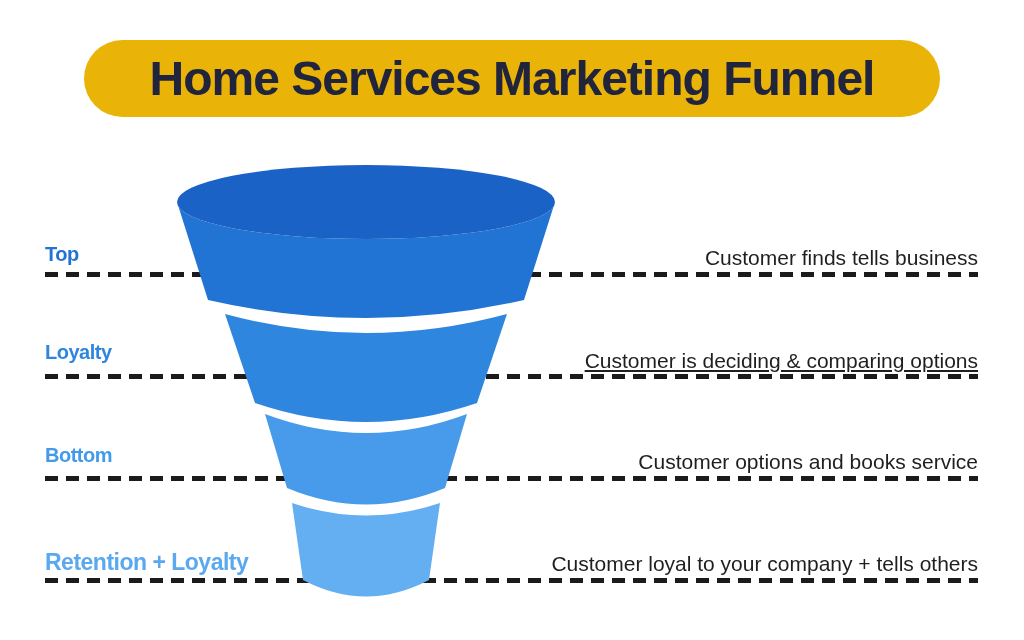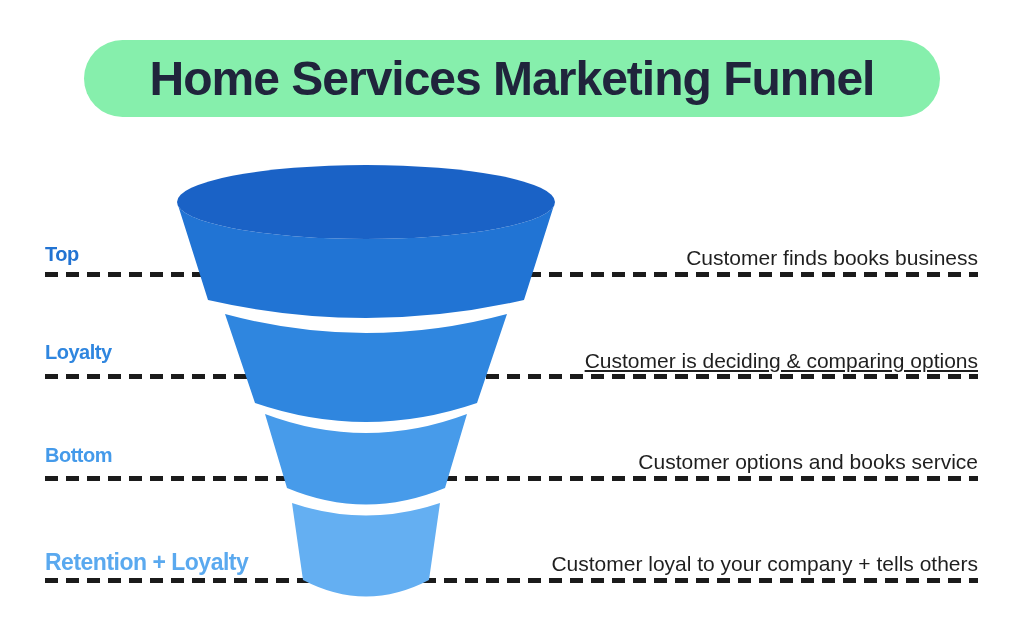--- a/index.html
+++ b/index.html
@@ -68,21 +68,21 @@
     z-index: 3;
   }
   .desc-1 { top: 246px; }
   .desc-2 { top: 349px; text-decoration: underline; }
   .desc-3 { top: 450px; }
   .desc-4 { top: 552px; }
 </style>
 </head>
 <body>
 
-<div class="title-pill" style="background-color: #86efac;">
+<div class="title-pill" style="background-color: #eab308;">
   <span class="title-text" style="color: rgb(32, 36, 60);">Home Services Marketing Funnel</span>
 </div>
 
 <div class="dash-line dash-1"></div>
 <div class="dash-line dash-2"></div>
 <div class="dash-line dash-3"></div>
 <div class="dash-line dash-4"></div>
 
 <svg class="funnel-svg" width="1024" height="640" viewBox="0 0 1024 640">
 
@@ -95,16 +95,16 @@
   <path d="M 265 414 Q 366 452 467 414 L 445 488 Q 366 521 287 488 Z" fill="#479BEA"></path>
 
   <path d="M 292 503 Q 366 528 440 503 L 429 580 Q 366 613 303 580 Z" fill="#64AFF2"></path>
 </svg>
 
 <div class="stage-label label-1" style="color: rgb(34, 115, 210);">Top</div>
 <div class="stage-label label-2" style="color: rgb(47, 134, 223);">Loyalty</div>
 <div class="stage-label label-3" style="color: rgb(68, 154, 234);">Bottom</div>
 <div class="stage-label label-4" style="color: rgb(90, 169, 239);">Retention + Loyalty</div>
 
-<div class="stage-desc desc-1" style="color: rgb(31, 31, 31);">Customer finds books business</div>
+<div class="stage-desc desc-1" style="color: rgb(31, 31, 31);">Customer finds tells business</div>
 <div class="stage-desc desc-2" style="color: rgb(31, 31, 31);">Customer is deciding &amp; comparing options</div>
 <div class="stage-desc desc-3" style="color: rgb(31, 31, 31);">Customer options and books service</div>
 <div class="stage-desc desc-4" style="color: rgb(31, 31, 31);">Customer loyal to your company + tells others</div>
 
 </body></html>

